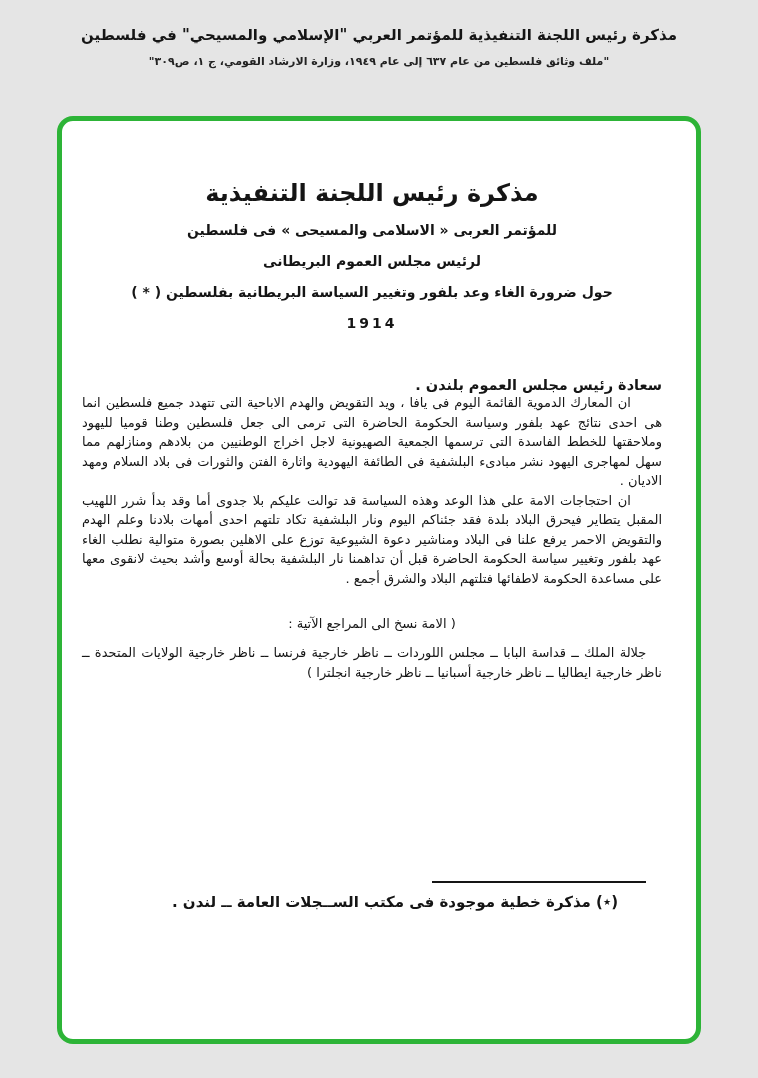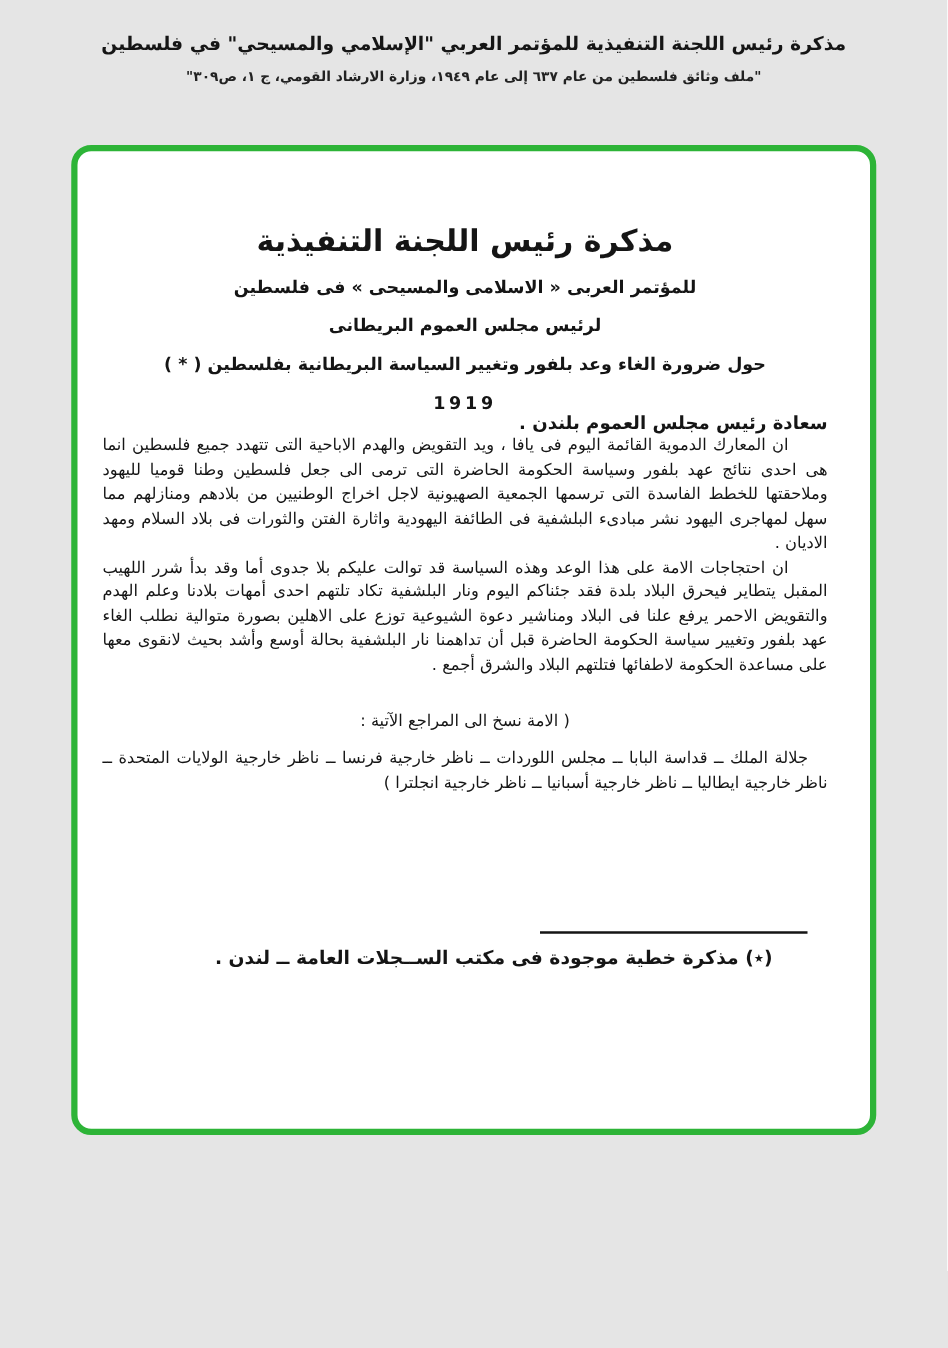--- a/index.html
+++ b/index.html
@@ -33,21 +33,21 @@
     font-weight: bold;
     margin-top: 11px;
     color: #222;
   }
   
   .frame {
     position: absolute;
     left: 57px;
     top: 116px;
     width: 644px;
-    height: 792px;
+    height: 928px;
     border: 5px solid #2db437;
     border-radius: 16px;
     direction: rtl;
     padding: 52px 34px 0 20px;
     background: #ffffff;
   }
   .doc-title {
     text-align: center;
     font-size: 24px;
     font-weight: bold;
@@ -62,20 +62,21 @@
   .doc-year {
     text-align: center;
     font-size: 14px;
     font-weight: bold;
     margin-top: 15px;
     letter-spacing: 3px;
   }
   .salutation {
     font-size: 14.5px;
     font-weight: bold;
+    margin-top: 46px;
     text-align: right;
   }
   .para {
     font-size: 13px;
     line-height: 1.5;
     text-align: justify;
     text-justify: inter-word;
     text-indent: 2.4em;
   }
   .copies-intro {
@@ -121,21 +122,21 @@
   <div class="header">
     <div class="l1">مذكرة رئيس اللجنة التنفيذية للمؤتمر العربي "الإسلامي والمسيحي" في فلسطين</div>
     <div class="l2">"ملف وثائق فلسطين من عام ٦٣٧ إلى عام ١٩٤٩، وزارة الارشاد القومي، ج ١، ص٣٠٩"</div>
   </div>
 
   <div class="frame" style="border-color: rgb(45, 180, 55);">
     <div class="doc-title">مذكرة رئيس اللجنة التنفيذية</div>
     <div class="doc-sub">للمؤتمر العربى « الاسلامى والمسيحى » فى فلسطين</div>
     <div class="doc-sub">لرئيس مجلس العموم البريطانى</div>
     <div class="doc-sub">حول ضرورة الغاء وعد بلفور وتغيير السياسة البريطانية بفلسطين ( * )</div>
-    <div class="doc-year">1919</div>
+    <div class="doc-year">1914</div>
 
     <div class="salutation">سعادة رئيس مجلس العموم بلندن .</div>
 
     <p class="para">ان المعارك الدموية القائمة اليوم فى يافا ، ويد التقويض والهدم الاباحية التى تتهدد جميع فلسطين انما هى احدى نتائج عهد بلفور وسياسة الحكومة الحاضرة التى ترمى الى جعل فلسطين وطنا قوميا لليهود وملاحقتها للخطط الفاسدة التى ترسمها الجمعية الصهيونية لاجل اخراج الوطنيين من بلادهم ومنازلهم مما سهل لمهاجرى اليهود نشر مبادىء البلشفية فى الطائفة اليهودية واثارة الفتن والثورات فى بلاد السلام ومهد الاديان .</p>
     <p class="para">ان احتجاجات الامة على هذا الوعد وهذه السياسة قد توالت عليكم بلا جدوى أما وقد بدأ شرر اللهيب المقبل يتطاير فيحرق البلاد بلدة فقد جئناكم اليوم ونار البلشفية تكاد تلتهم احدى أمهات بلادنا وعلم الهدم والتقويض الاحمر يرفع علنا فى البلاد ومناشير دعوة الشيوعية توزع على الاهلين بصورة متوالية نطلب الغاء عهد بلفور وتغيير سياسة الحكومة الحاضرة قبل أن تداهمنا نار البلشفية بحالة أوسع وأشد بحيث لانقوى معها على مساعدة الحكومة لاطفائها فتلتهم البلاد والشرق أجمع .</p>
 
     <div class="copies-intro">( الامة نسخ الى المراجع الآتية :</div>
     <p class="copies-list">جلالة الملك ــ قداسة البابا ــ مجلس اللوردات ــ ناظر خارجية فرنسا ــ ناظر خارجية الولايات المتحدة ــ ناظر خارجية ايطاليا ــ ناظر خارجية أسبانيا ــ ناظر خارجية انجلترا )</p>
 
     <div class="footnote">

